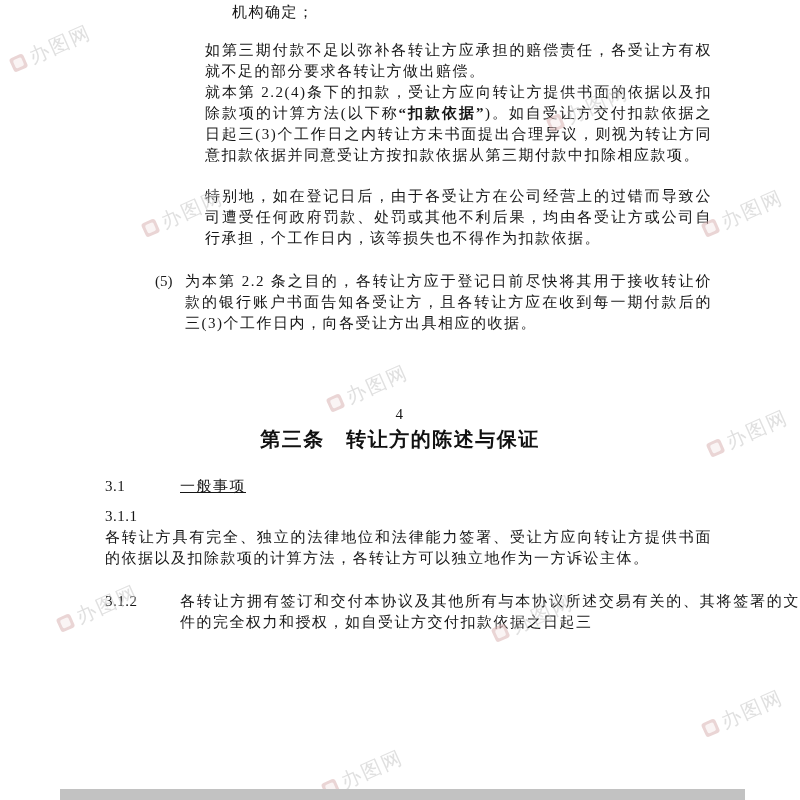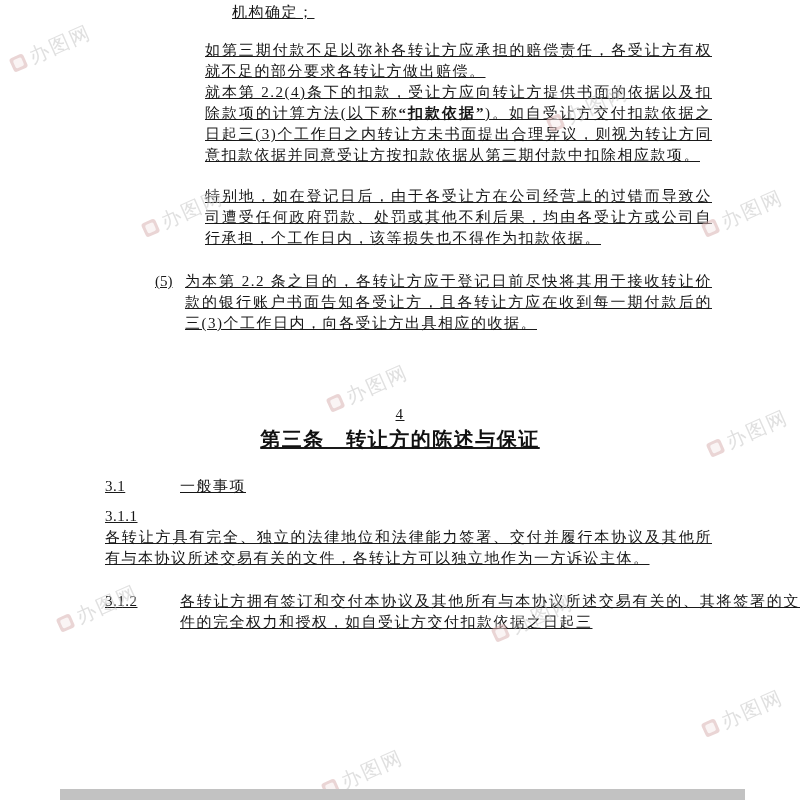--- a/index.html
+++ b/index.html
@@ -1,21 +1,21 @@
 <!DOCTYPE html>
 <html><head>
 <meta charset="utf-8">
 <style>
   * { margin:0; padding:0; box-sizing:border-box; }
   html,body { width:800px; height:800px; overflow:hidden; background:#ffffff; }
   body { font-family:"Liberation Serif","DejaVu Serif",serif; color:#1a1a1a; }
 
   .page { position:relative; width:800px; height:800px; background:#ffffff; overflow:hidden; }
 
-  .content { position:absolute; inset:0; padding-top:2px; z-index:2;text-decoration:underline; }
+  .content { position:absolute; inset:0; padding-top:2px; z-index:2; }
 
   p, .row, .frag, .page-number { font-size:15px; line-height:21px; letter-spacing:1.5px; color:#161616; }
   p { text-align:justify; }
 
   .frag { margin-left:232px; }
 
   .lvl2 { margin-left:205px; margin-right:88px; }
   .mt-a { margin-top:17px; }
   .mt-b { }
   .mt-c { margin-top:20px; }
@@ -82,21 +82,21 @@
     <h2 class="heading">第三条　转让方的陈述与保证</h2>
 
 
     <div class="row s31">
       <span class="num">3.1</span>
       <span class="sec-title">一般事项</span>
     </div>
 
     <div class="row clause-1">
       <span class="num">3.1.1</span>
-      <p class="clause-text">各转让方具有完全、独立的法律地位和法律能力签署、交付并履行本协议及其他所有与本协议所述交易有关的文件，各转让方可以独立地作为一方诉讼主体。</p>
+      <p class="clause-text">各转让方具有完全、独立的法律地位和法律能力签署、受让方应向转让方提供书面的依据以及扣除款项的计算方法，各转让方可以独立地作为一方诉讼主体。</p>
     </div>
 
     <div class="row clause-2">
       <span class="num">3.1.2</span>
       <p class="clause-text">各转让方拥有签订和交付本协议及其他所有与本协议所述交易有关的、其将签署的文件的完全权力和授权，如自受让方交付扣款依据之日起三</p>
     </div>
 
   </div>
 
   <div class="wm-layer">

